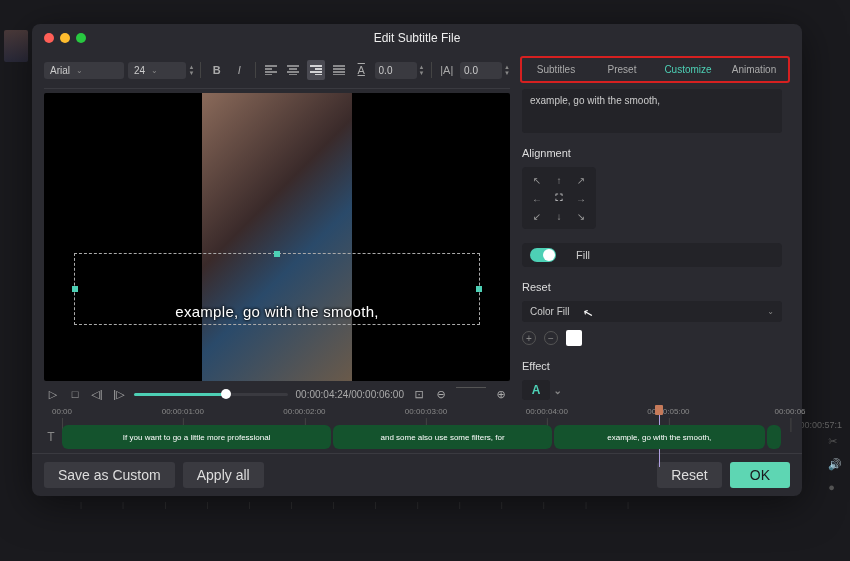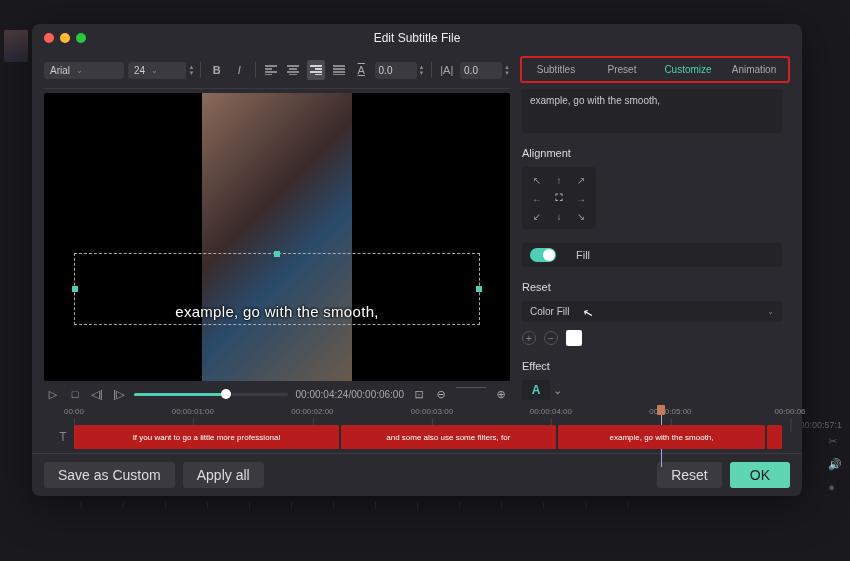--- a/index.html
+++ b/index.html
@@ -87,31 +87,31 @@
     .cursor { position: absolute; left: 61px; top: 5px; font-size: 12px; color: #fff; transform: rotate(-15deg); pointer-events: none; }
     .select-wrap { position: relative; }
     
     .color-row { display: flex; align-items: center; gap: 8px; margin-top: 8px; }
     .color-btn { width: 14px; height: 14px; border-radius: 50%; border: 1px solid #555; display: flex; align-items: center; justify-content: center; font-size: 10px; color: #888; cursor: pointer; }
     .color-swatch { width: 16px; height: 16px; background: #fff; border-radius: 2px; cursor: pointer; }
     
     .effect-box { width: 28px; height: 20px; background: #232328; border-radius: 3px; display: flex; align-items: center; justify-content: center; color: #4dd0b5; font-size: 12px; font-weight: bold; cursor: pointer; margin-top: 4px; position: relative; }
     .effect-box::after { content: '⌄'; position: absolute; right: -12px; color: #888; font-size: 10px; }
     
-    .timeline { padding: 0 12px 4px 12px; margin-left: 12px; }
+    .timeline { padding: 0 12px 4px 12px; }
     .ruler { display: flex; position: relative; height: 14px; margin-left: 18px; }
     .ruler-mark { position: absolute; font-size: 8px; color: #888; transform: translateX(-50%); }
     .ruler-mark::before { content: ''; position: absolute; left: 50%; top: 11px; width: 1px; height: 14px; background: #444; }
     .playhead-line { position: absolute; top: 0; bottom: -46px; width: 1px; background: #b0a0e0; left: 82%; }
     .playhead-handle { position: absolute; left: 82%; top: -2px; width: 8px; height: 10px; background: #c67a5a; transform: translateX(-50%); border-radius: 1px; }
     
     .track-row { display: flex; align-items: center; gap: 4px; height: 24px; margin-top: 4px; }
     .track-icon { width: 14px; color: #888; font-size: 12px; text-align: center; }
     .track { flex: 1; display: flex; gap: 2px; height: 100%; position: relative; }
-    .clip { background: #b91c1c; border-radius: 1px; display: flex; align-items: center; justify-content: center; font-size: 8px; color: #fff; padding: 0 6px; white-space: nowrap; overflow: hidden; }
+    .clip { background: #14532d; border-radius: 6px; display: flex; align-items: center; justify-content: center; font-size: 8px; color: #fff; padding: 0 6px; white-space: nowrap; overflow: hidden; }
     
     .footer { display: flex; align-items: center; padding: 8px 12px; gap: 8px; border-top: 1px solid #3a3a40; }
     .footer-spacer { flex: 1; }
     .btn { padding: 5px 14px; border-radius: 3px; font-size: 14px; cursor: pointer; background: #3a3a40; color: #ddd; border: none; }
     .btn.primary { background: #5ed6b3; color: #1a1a1e; font-weight: 500; padding: 5px 20px; }
     
     .bg-timeline { position: absolute; left: 0; right: 0; top: 500px; height: 60px; opacity: 0.5; }
     .bg-ruler { display: flex; gap: 40px; padding-left: 80px; font-size: 8px; color: #555; }
     .bg-icons { position: absolute; right: 8px; top: 435px; display: flex; flex-direction: column; gap: 10px; color: #555; font-size: 11px; }
     .bg-time { position: absolute; right: 8px; top: 420px; font-size: 9px; color: #666; }

